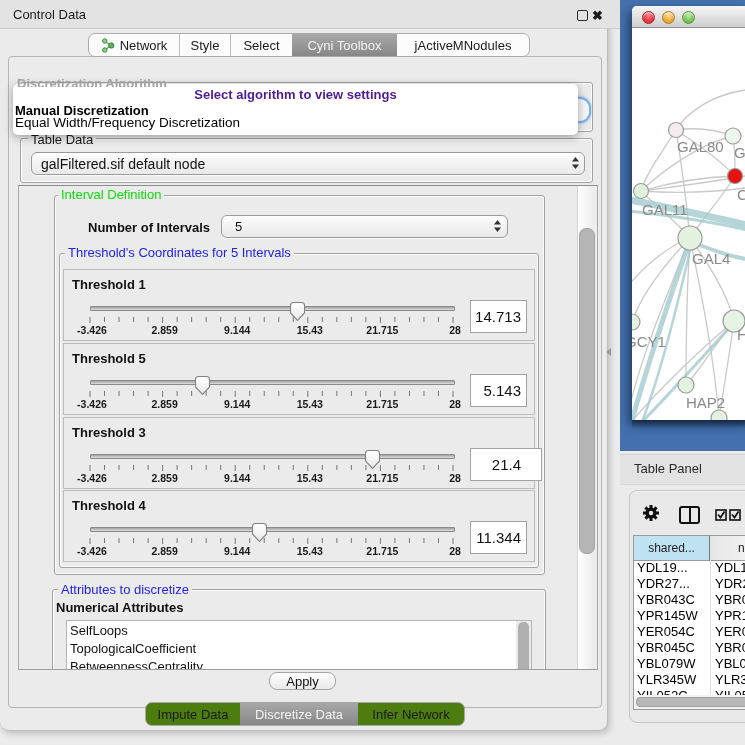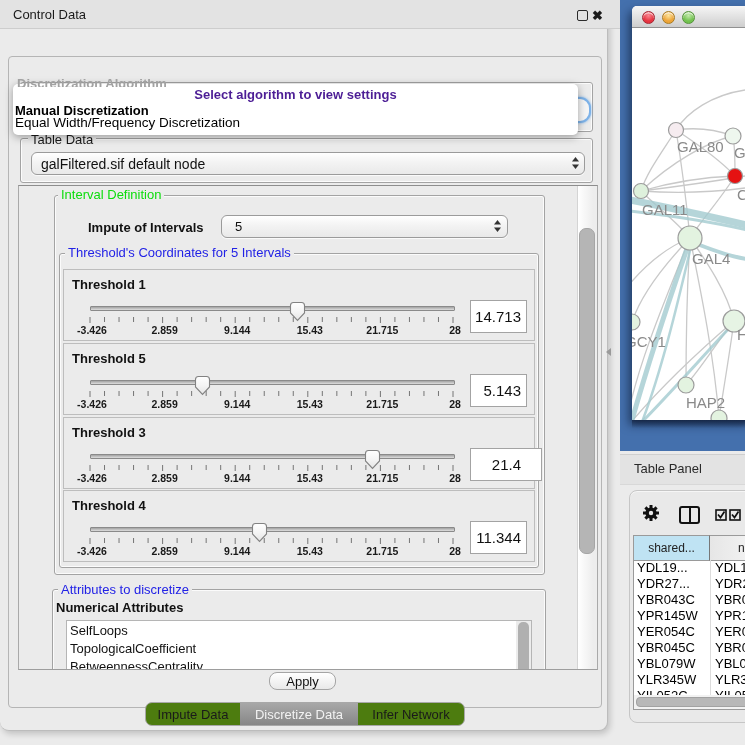--- a/index.html
+++ b/index.html
@@ -28,20 +28,37 @@
  box-shadow:2px 3px 6px rgba(0,0,0,0.18);"></div>
 
 <div class="abs" style="left:0;top:0;width:620px;height:28px;background:#e3e3e3;border-bottom:1px solid #cdcdcd;"></div>
 <div class="abs" style="left:13px;top:7px;font-size:13px;color:#1a1a1a;">Control Data</div>
 <div class="abs" style="left:577px;top:10px;width:9px;height:9px;border:1.6px solid #2b2b2b;border-radius:2px;"></div>
 <div class="abs" style="left:592px;top:8px;font-size:13px;font-weight:bold;color:#1b1b1b;">✖</div>
 
 <div class="abs" style="left:8px;top:56px;width:592px;height:650px;border:1px solid #b5b5b5;
  border-radius:4px;background:#ebebeb;"></div>
 
+<div class="abs" style="left:88px;top:33px;width:440px;height:22px;background:#fcfcfc;
+ border:1px solid #ababab;border-radius:7px;overflow:hidden;">
+  <div class="tabseg" style="left:0;width:90px;">
+    <svg width="14" height="16" viewBox="0 0 14 16" style="margin-right:5px;">
+      <line x1="4" y1="4.5" x2="10" y2="8.5" stroke="#55a855" stroke-width="1.2"></line>
+      <line x1="4" y1="13" x2="10" y2="8.5" stroke="#55a855" stroke-width="1.2"></line>
+      <circle cx="3.8" cy="4" r="2.2" fill="#8fce8f" stroke="#3f8f3f"></circle>
+      <circle cx="3.8" cy="13" r="2.2" fill="#8fce8f" stroke="#3f8f3f"></circle>
+      <circle cx="10.3" cy="8.5" r="2.6" fill="#5cb45c" stroke="#357f35"></circle>
+    </svg>Network</div>
+  <div class="sep" style="left:90px;"></div>
+  <div class="tabseg" style="left:91px;width:50px;">Style</div>
+  <div class="sep" style="left:141px;"></div>
+  <div class="tabseg" style="left:142px;width:61px;">Select</div>
+  <div class="tabseg darkseg" style="left:203px;width:105px;">Cyni Toolbox</div>
+  <div class="tabseg" style="left:308px;width:132px;">jActiveMNodules</div>
+</div>
 
 <div class="abs etched" style="left:20px;top:82px;width:571px;height:48px;"></div>
 <div class="abs" style="left:560px;top:97px;width:27px;height:22px;border-radius:11px;
  background:#f5f5f5;border:2px solid #7db2e8;box-shadow:0 0 3px #7db2e8;"></div>
 
 <div class="abs etched" style="left:20px;top:138px;width:571px;height:43px;"></div>
 <div class="gtitle" style="left:28px;top:133px;color:#1a1a1a;">Table Data</div>
 <div class="combo" style="left:31px;top:152px;width:552px;height:21px;"></div>
 <div class="abs" style="left:41px;top:156px;font-size:14px;color:#111;">galFiltered.sif default node</div>
 <svg class="cbarrows" style="left:571px;top:157px;" viewBox="0 0 9 12">
@@ -51,21 +68,21 @@
 
 <div class="abs" style="left:18px;top:185px;width:578px;height:483px;background:#ebebeb;
  border-top:1px solid #8d8d8d;border-left:1px solid #a9a9a9;border-right:1px solid #a9a9a9;
  border-bottom:1px solid #9d9d9d;overflow:hidden;">
   <div class="abs" style="right:0;top:0;width:19px;height:100%;
    background:linear-gradient(90deg,#ffffff,#ededed 80%);border-left:1px solid #d4d4d4;"></div>
   <div class="abs" style="right:2px;top:42px;width:14px;height:324px;border-radius:7px;
    background:#b5b5b5;border:1px solid #a5a5a5;"></div>
 <div class="abs etched" style="left:35px;top:9px;width:489px;height:378px;"></div>
 <div class="gtitle" style="left:39px;top:2px;color:#0ddd0d;">Interval Definition</div>
-<div class="abs" style="left:69px;top:34px;font-size:13px;font-weight:bold;color:#111;">Impute of Intervals</div>
+<div class="abs" style="left:69px;top:34px;font-size:13px;font-weight:bold;color:#111;">Number of Intervals</div>
 <div class="combo" style="left:202px;top:29px;width:285px;height:21px;"></div>
 <div class="abs" style="left:216px;top:33px;font-size:13px;color:#111;">5</div>
 <svg class="cbarrows" style="left:474px;top:34px;" viewBox="0 0 9 12">
         <path d="M4.5 0 L8 4.6 L1 4.6 Z" fill="#333"></path>
         <path d="M4.5 12 L8 7.4 L1 7.4 Z" fill="#333"></path>
       </svg>
 <div class="abs etched" style="left:40px;top:67px;width:478px;height:313px;"></div>
 <div class="gtitle" style="left:46px;top:60px;color:#2222e6;">Threshold's Coordinates for 5 Intervals</div>
 <div class="panel" style="left:44px;top:83px;width:470px;height:70px;">
   <div class="thname">Threshold 1</div>

